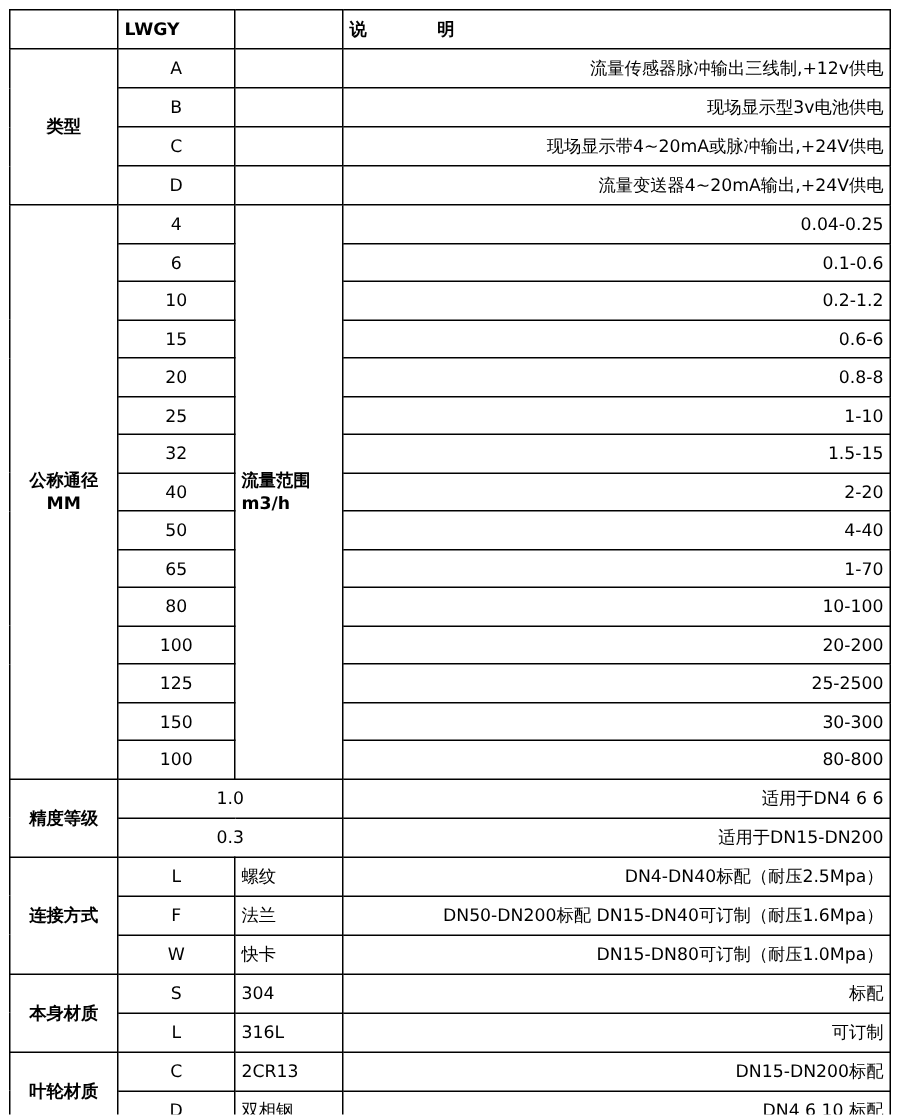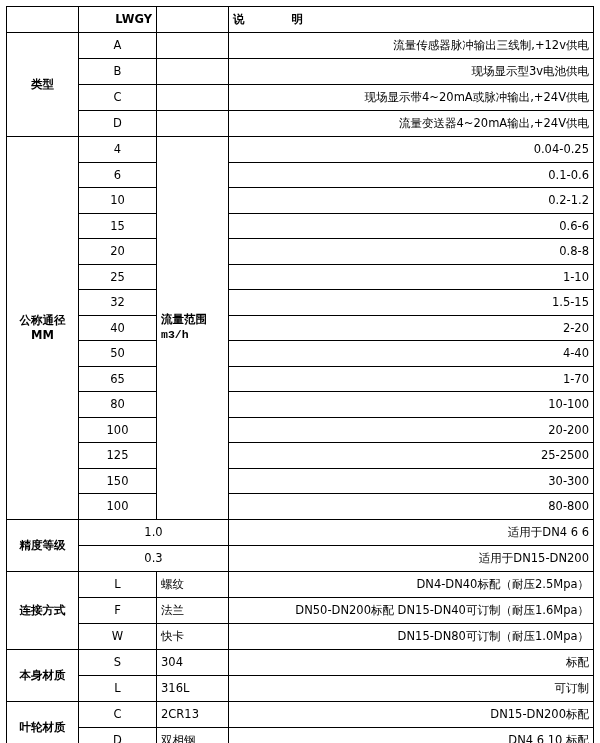--- a/index.html
+++ b/index.html
@@ -41,37 +41,36 @@
   .c-mid {
     width: 70px;
     text-align: left;
     padding-left: 6px;
   }
   .c-desc {
     text-align: right;
     padding-left: 6px;
   }
   .hdr {
-    text-align: right;
+    text-align: left;
     font-weight: bold;
   }
   .hdr-desc {
     text-align: left;
     padding-left: 78px;
     font-weight: bold;
     letter-spacing: 8px;
   }
   .rowh { height: 26px; }
   .rowh-sm { height: 25.5px; }
   .flow-label {
     text-align: left;
     padding-left: 8px;
     font-weight: bold;
     line-height: 1.6;
-    font-family: Liberation Mono, monospace;
   }
   .label-two {
     line-height: 1.5;
   }
 </style>
 </head>
 <body>
 
 <table class="spec">
   <colgroup>

